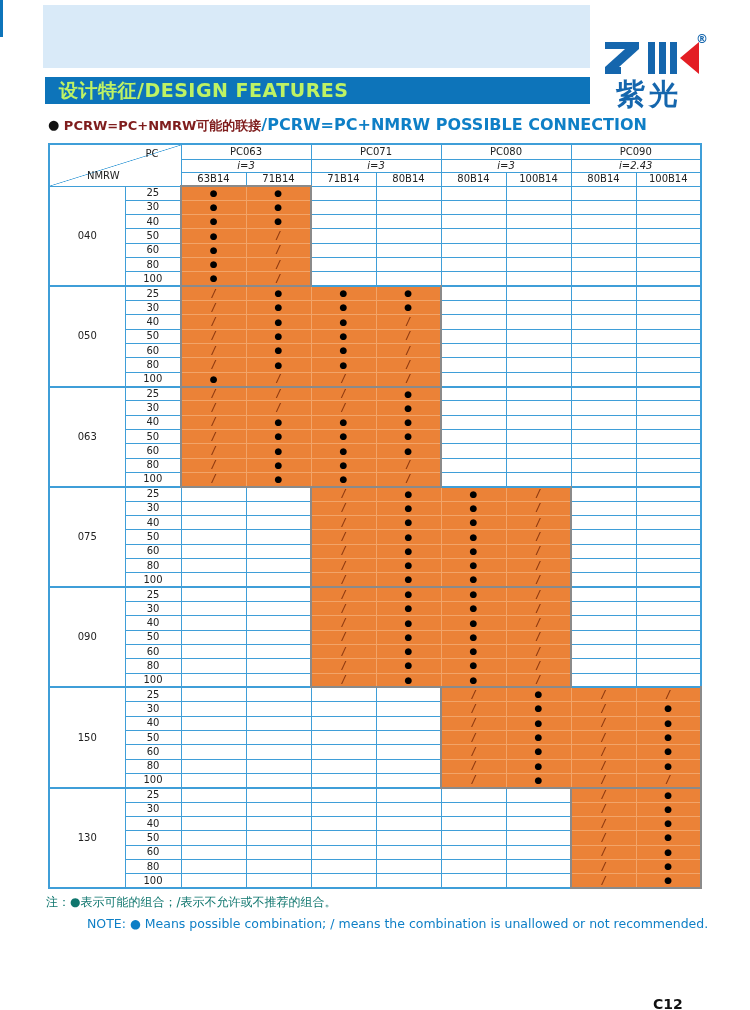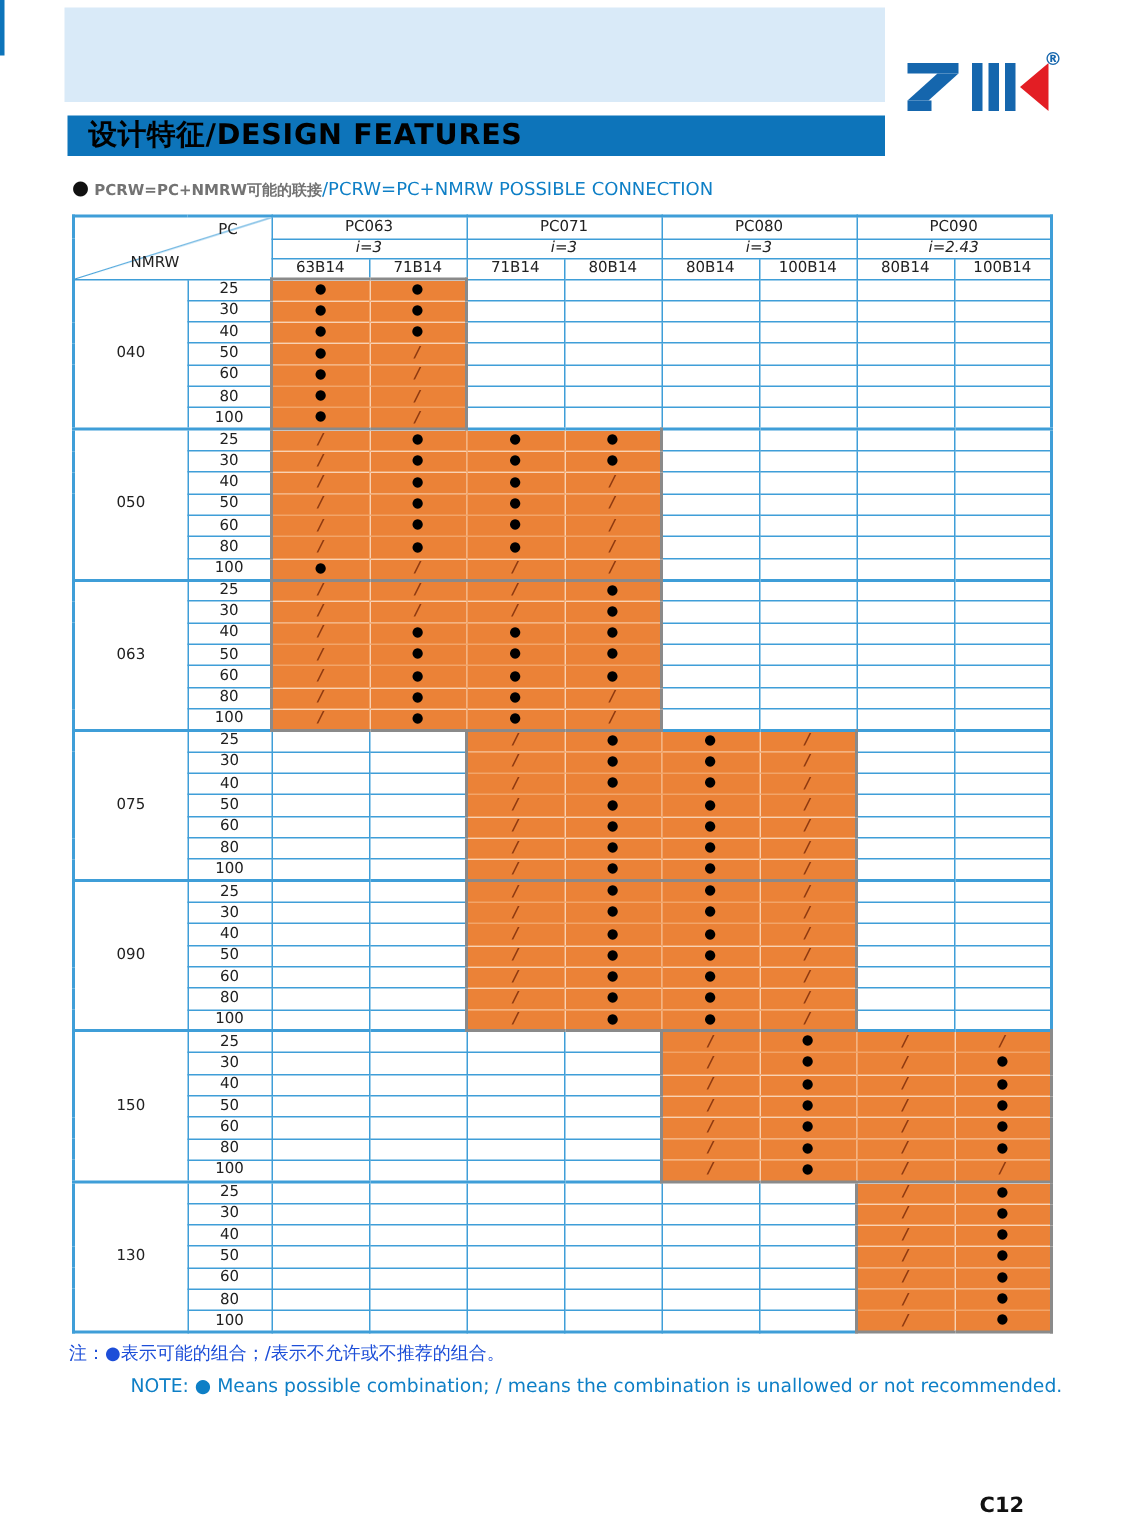--- a/index.html
+++ b/index.html
@@ -3,32 +3,32 @@
 <meta charset="utf-8">
 <style>
   html,body { margin:0; padding:0; background:#ffffff; }
   body { width:750px; height:1010px; position:relative; font-family:"DejaVu Sans","Liberation Sans",sans-serif; }
   .page { position:absolute; left:0; top:0; width:750px; height:1010px; background:#fff; overflow:hidden; }
 
   .edge-mark { position:absolute; left:0; top:0; width:3px; height:37px; background:#0d74ba; }
   .hero-box  { position:absolute; left:43px; top:5px; width:547px; height:63px; background:#d9eaf8; }
 
   .banner { position:absolute; left:45px; top:77px; width:545px; height:27px; background:#0d74ba;
-            color:#000000; font-weight:bold; font-size:19px; line-height:27px; padding-left:14px;
+            color:#bef264; font-weight:bold; font-size:19px; line-height:27px; padding-left:14px;
             box-sizing:border-box; letter-spacing:0.5px; }
 
   .logo { position:absolute; left:604px; top:38px; width:110px; height:78px; }
   .logo svg { display:block; }
   .reg-mark { position:absolute; left:92px; top:-6px; color:#1566ad; font-size:12px; font-weight:bold; }
   .brand-zh { color:#1566ad; font-weight:bold; font-size:29px; letter-spacing:4px; margin-top:1px; margin-left:12px; line-height:1.1; }
 
   .heading { position:absolute; left:48px; top:115px; white-space:nowrap; }
   .h-bullet { color:#111; font-size:13px; vertical-align:1px; }
-  .h-zh { color:#737373; font-size:10px; font-weight:bold; }
-  .h-en { color:#0e7fc6; font-size:12px; font-weight:normal; }
+  .h-zh { color:#7f1d1d; font-size:13px; font-weight:bold; }
+  .h-en { color:#0e7fc6; font-size:16px; font-weight:bold; }
 
   #tableHost { position:absolute; left:48px; top:143px; }
   table { border-collapse:collapse; table-layout:fixed; border:2px solid #3f9ed8; }
   th, td { border:1px solid #3f9ed8; padding:0; text-align:center; vertical-align:middle;
            font-weight:normal; color:#222; overflow:hidden; }
   thead th { font-size:10px; line-height:1; }
   tr.hr1 { height:15px; } tr.hr2 { height:13px;font-style:italic; } tr.hr3 { height:14px; }
   tbody tr { height:14.34px; }
   td.nmrw, td.size { font-size:10px; line-height:1; }
   td.cell { font-size:9px; line-height:1; }
@@ -40,21 +40,21 @@
   td.o-left   { border-left:2px solid #8a8a8a; }
   td.o-right  { border-right:2px solid #8a8a8a; }
   td.o-top    { border-top:2px solid #8a8a8a; }
   td.o-bottom { border-bottom:2px solid #8a8a8a; }
 
   .diag { position:relative;
           background-image:linear-gradient(to bottom right, transparent calc(50% - 0.7px), #3f9ed8 50%, transparent calc(50% + 0.7px));padding-left:33px; }
   .diag .corner-top    { position:absolute; right:22px; top:4px; font-size:10px; }
   .diag .corner-bottom { position:absolute; left:10px; bottom:5px; font-size:10px;margin-left:27px; }
 
-  .note-zh { position:absolute; left:46px; top:894px; font-size:12px; color:#1d4ed8; }
+  .note-zh { position:absolute; left:46px; top:894px; font-size:12px; color:#0f766e; }
   .note-en { position:absolute; left:46px; top:916px; font-size:12.5px; color:#0e7fc6;margin-left:41px; }
   .pageno  { position:absolute; left:653px; top:996px; font-size:14px; font-weight:bold; color:#111; }
 </style>
 </head>
 <body>
 
 <div class="page">
 
   <div class="edge-mark"></div>
   <div class="hero-box"></div>
@@ -63,20 +63,21 @@
     <svg width="104" height="40" viewBox="0 0 104 40">
       <rect x="1" y="4" width="34" height="7" fill="#1566ad"></rect>
       <polygon points="35,11 21,11 1,29 15,29" fill="#1566ad"></polygon>
       <rect x="1" y="29" width="16" height="7" fill="#1566ad"></rect>
       <rect x="44" y="4" width="7" height="32" fill="#1566ad"></rect>
       <rect x="55" y="4" width="7" height="32" fill="#1566ad"></rect>
       <rect x="66" y="4" width="7" height="32" fill="#1566ad"></rect>
       <polygon points="76,20 95,4 95,36" fill="#e31e24"></polygon>
     </svg>
     <span class="reg-mark">®</span>
+    <div class="brand-zh">紫光</div>
   </div>
 
   <div class="banner">
     <span>设计特征/DESIGN FEATURES</span>
   </div>
 
   <div class="heading">
     <span class="h-bullet">●</span><span class="h-zh"> PCRW=PC+NMRW可能的联接</span><span class="h-en">/PCRW=PC+NMRW POSSIBLE CONNECTION</span>
   </div>
 

